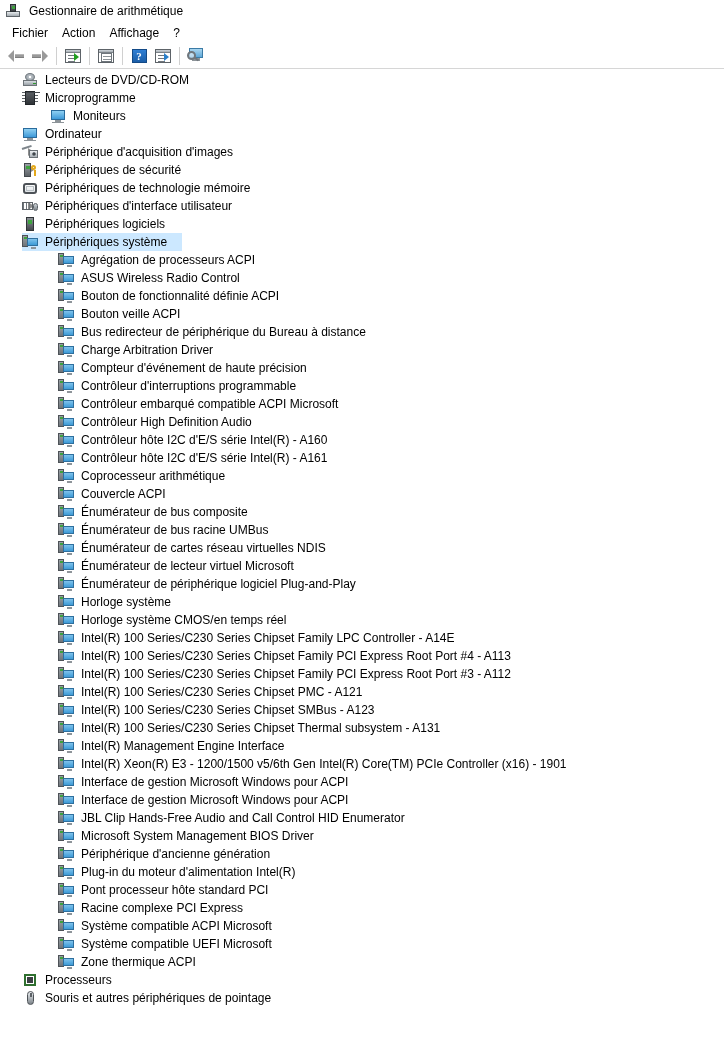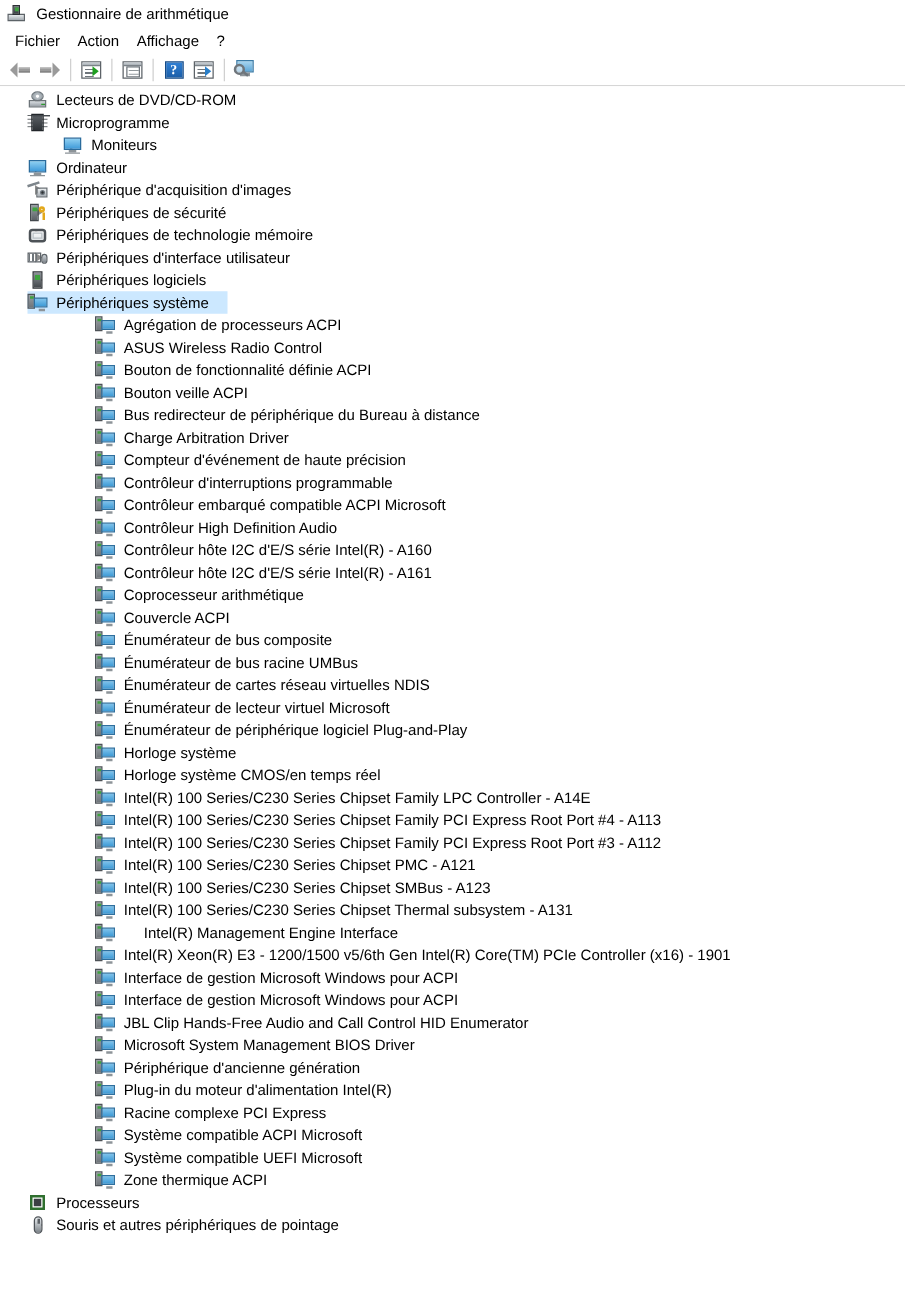--- a/index.html
+++ b/index.html
@@ -74,21 +74,21 @@
   .row {
     height: 18px;
     display: flex;
     align-items: center;
     white-space: nowrap;
     font-size: 12px;
     color: #000000;
     cursor: default;
   }
   .row.lvl1 { padding-left: 22px; }
-  .row.lvl2 { padding-left: 76px; }
+  .row.lvl2 { padding-left: 58px; }
   .row .chev {
     position: absolute;
     left: 25px;
     width: 12px; height: 12px;
     display: flex; align-items: center; justify-content: center;
   }
   .icon-slot {
     width: 16px; height: 16px;
     flex: 0 0 16px;
     position: relative;
@@ -814,21 +814,21 @@
     </div>
     <div class="row lvl2" style="position: relative;">
       <span class="icon-slot">
         <div class="ic ico-sysdev">
           <div class="tower"></div>
           <div class="mon"></div>
         </div>
       </span>
       <span class="label">Intel(R) 100 Series/C230 Series Chipset Thermal subsystem - A131</span>
     </div>
-    <div class="row lvl2" style="position: relative; gap: 16px;">
+    <div class="row lvl2" style="position: relative;">
       <span class="icon-slot">
         <div class="ic ico-sysdev">
           <div class="tower"></div>
           <div class="mon"></div>
         </div>
       </span>
       <span class="label">Intel(R) Management Engine Interface</span>
     </div>
     <div class="row lvl2" style="position: relative;">
       <span class="icon-slot">
@@ -885,20 +885,29 @@
       <span class="label">Périphérique d'ancienne génération</span>
     </div>
     <div class="row lvl2" style="position: relative;">
       <span class="icon-slot">
         <div class="ic ico-sysdev">
           <div class="tower"></div>
           <div class="mon"></div>
         </div>
       </span>
       <span class="label">Plug-in du moteur d'alimentation Intel(R)</span>
+    </div>
+    <div class="row lvl2" style="position: relative;">
+      <span class="icon-slot">
+        <div class="ic ico-sysdev">
+          <div class="tower"></div>
+          <div class="mon"></div>
+        </div>
+      </span>
+      <span class="label">Pont processeur hôte standard PCI</span>
     </div>
     <div class="row lvl2" style="position: relative;">
       <span class="icon-slot">
         <div class="ic ico-sysdev">
           <div class="tower"></div>
           <div class="mon"></div>
         </div>
       </span>
       <span class="label">Racine complexe PCI Express</span>
     </div>

